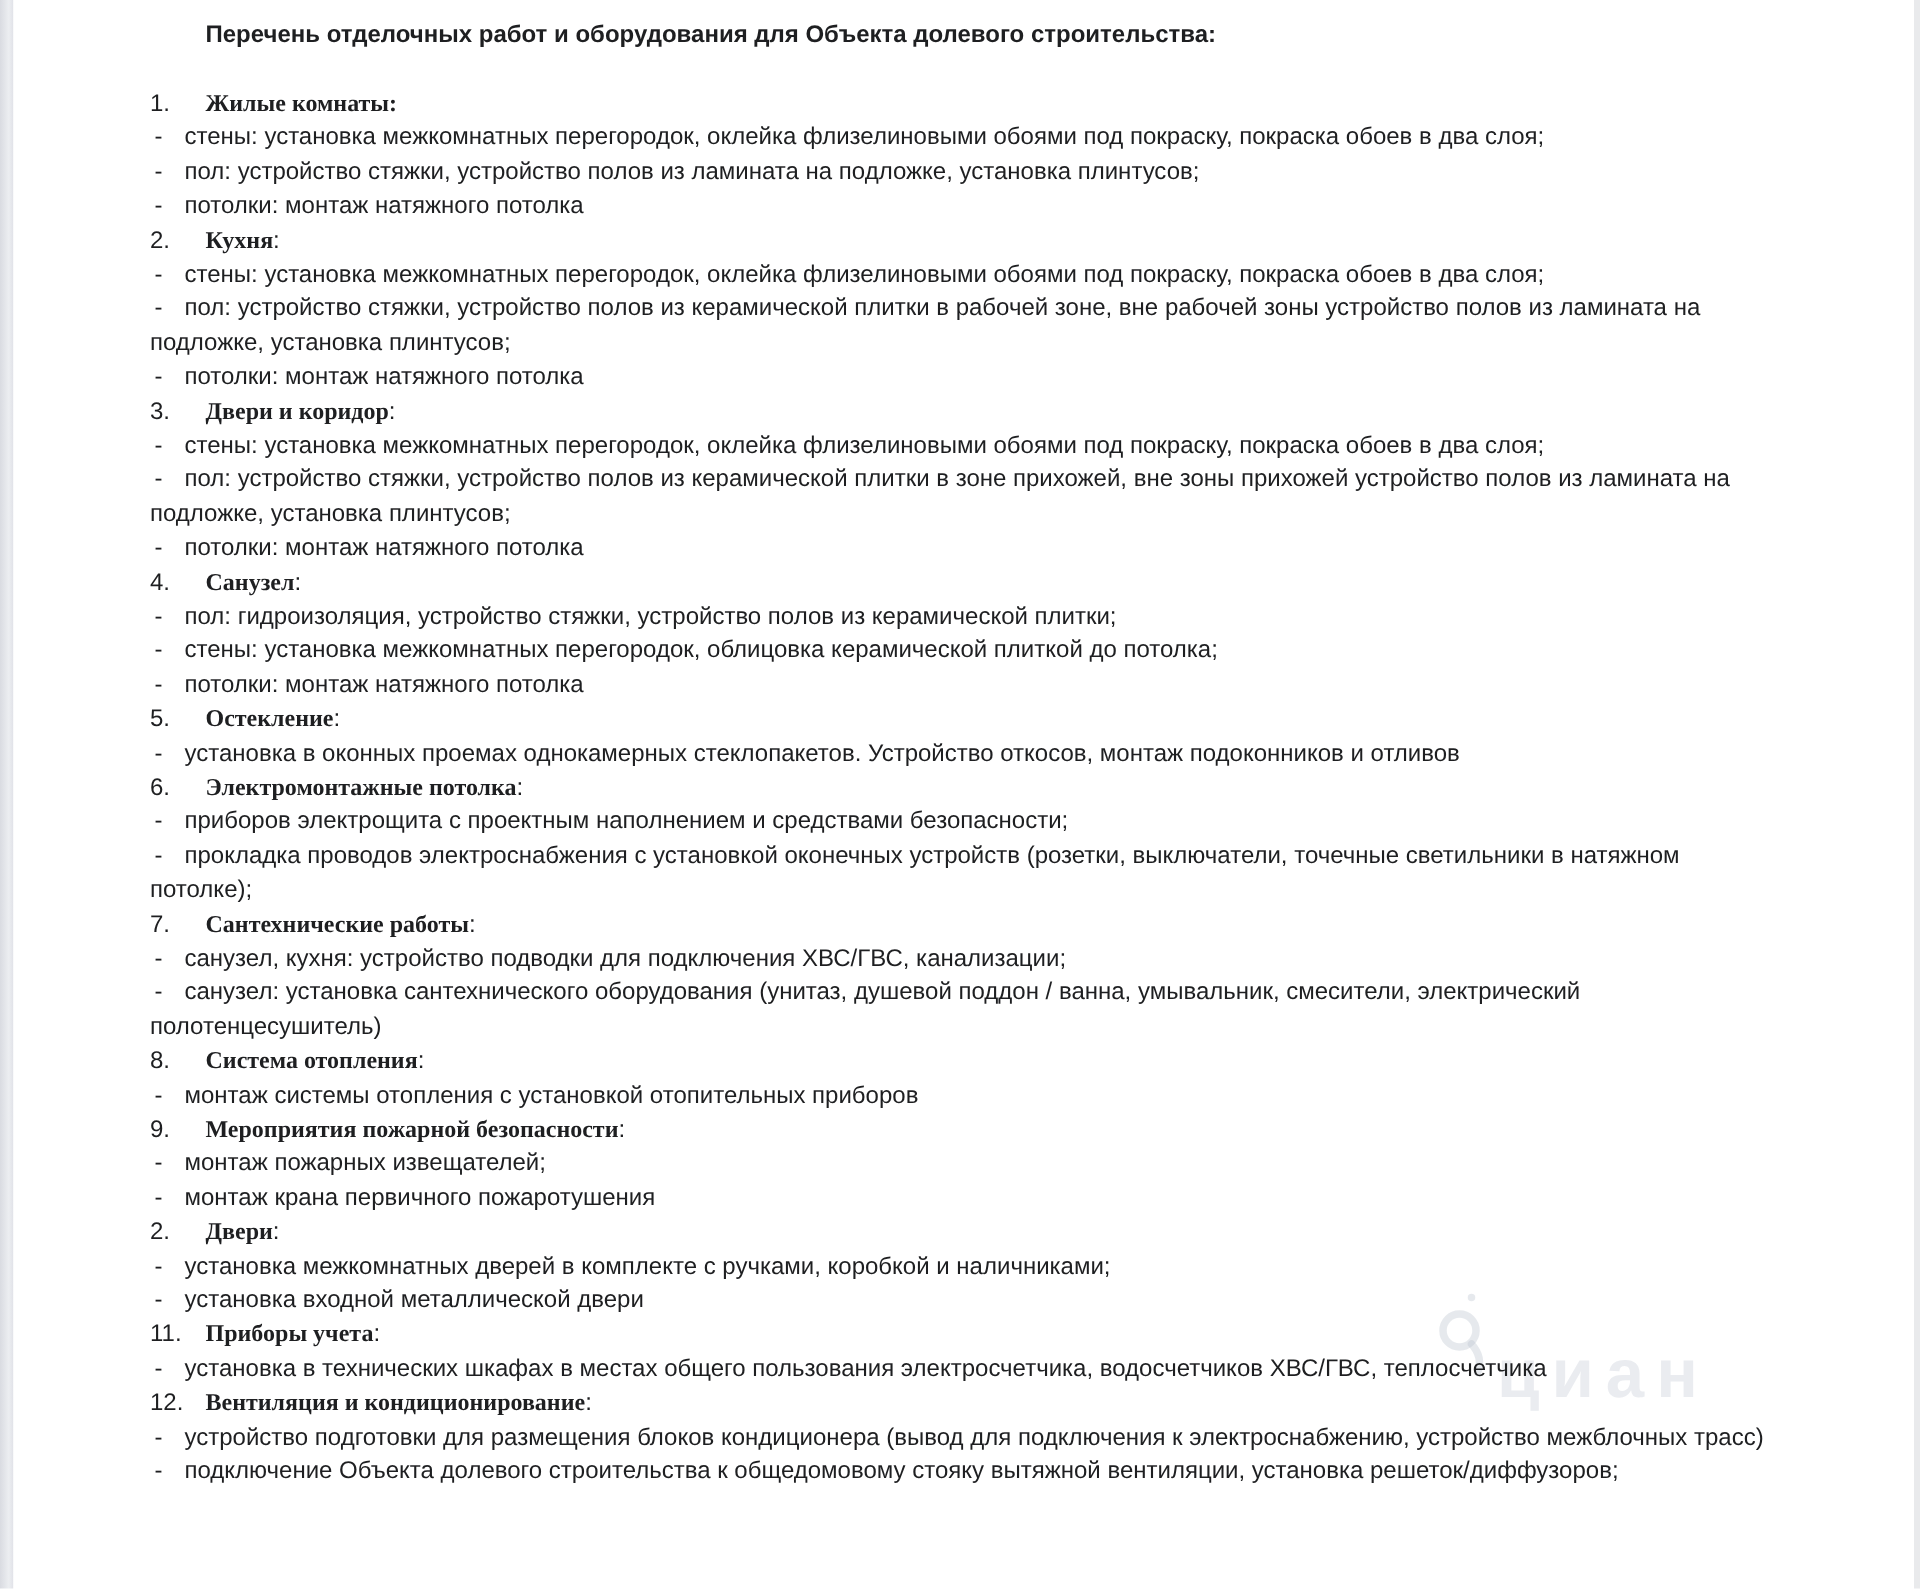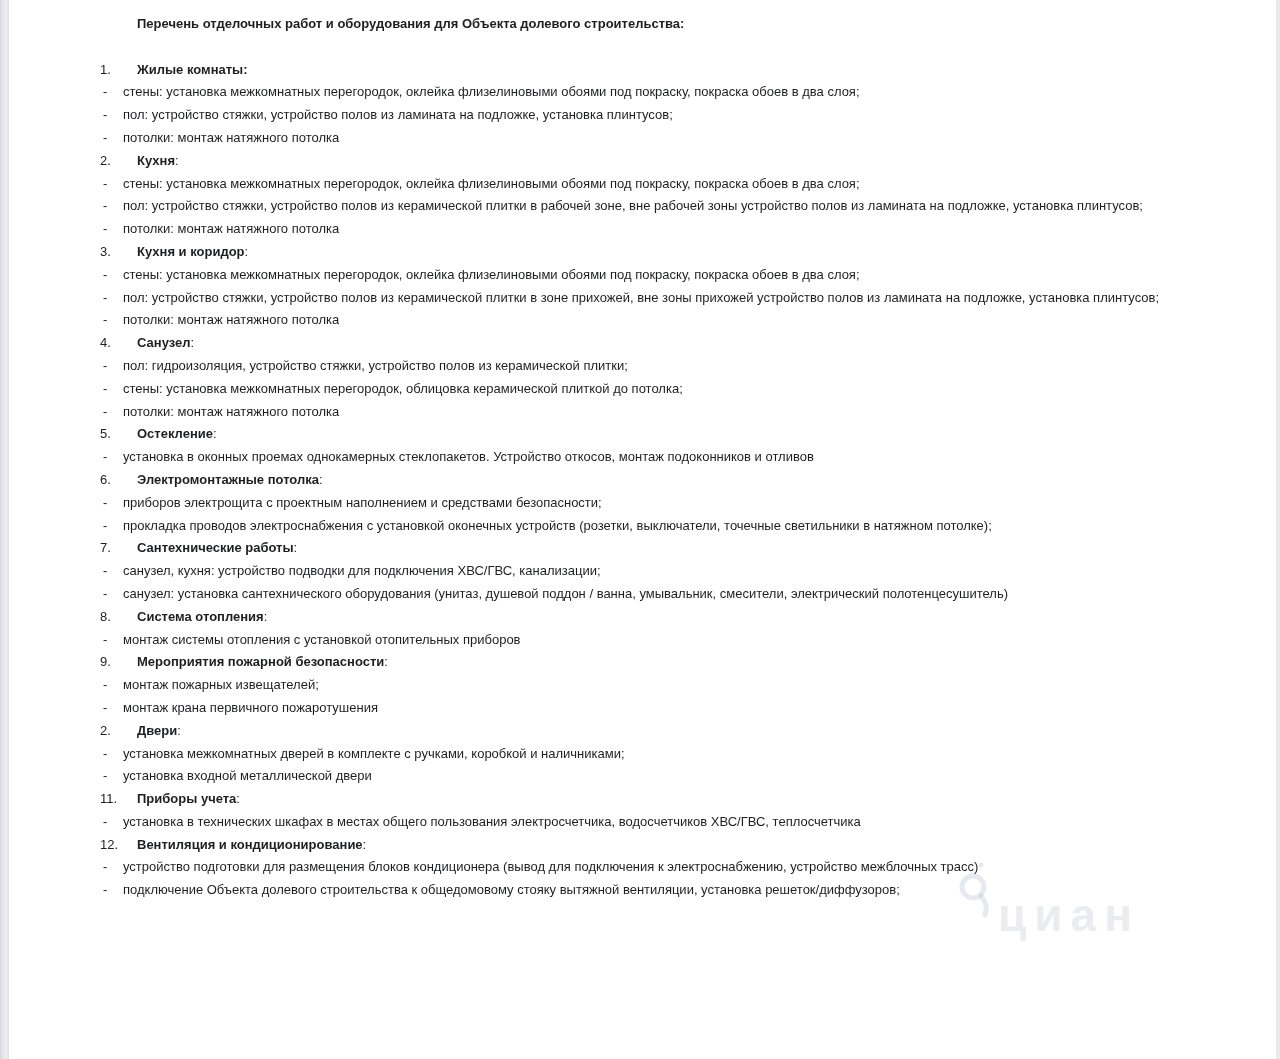--- a/index.html
+++ b/index.html
@@ -25,36 +25,37 @@
     position: absolute;
     right: 0; top: 0; bottom: 0;
     width: 4px;
     background: #e9eaec;
   }
   .content {
     position: absolute;
     left: 100px;
     top: 13px;
     width: 1080px;
-    font-size: 13px;
+    font-size: 16px;
     line-height: 22.8px;
     z-index: 2;
   }
   p { margin: 0; }
   .doc-title {
     font-weight: bold;
     padding-left: 37px;
     margin-bottom: 22.8px;
   }
   .heading .num {
     display: inline-block;
     min-width: 37px;
   }
   .heading .htitle {
     font-weight: bold;
+    font-family: Liberation Serif, serif;
   }
   .bullet .dash {
     display: inline-block;
     width: 23px;
     padding-left: 3px;
     box-sizing: border-box;
   }
   .watermark {
     position: absolute;
     left: 950px;
@@ -100,21 +101,21 @@
   <p class="doc-title">Перечень отделочных работ и оборудования для Объекта долевого строительства:</p>
   <div id="sections">
       <p class="heading"><span class="num">1.</span><span class="htitle">Жилые комнаты:</span></p>
       <p class="bullet"><span class="dash">-</span><span class="btext">стены: установка межкомнатных перегородок, оклейка флизелиновыми обоями под покраску, покраска обоев в два слоя;</span></p>
       <p class="bullet"><span class="dash">-</span><span class="btext">пол: устройство стяжки, устройство полов из ламината на подложке, установка плинтусов;</span></p>
       <p class="bullet"><span class="dash">-</span><span class="btext">потолки: монтаж натяжного потолка</span></p>
       <p class="heading"><span class="num">2.</span><span class="htitle">Кухня</span><span class="hcolon">:</span></p>
       <p class="bullet"><span class="dash">-</span><span class="btext">стены: установка межкомнатных перегородок, оклейка флизелиновыми обоями под покраску, покраска обоев в два слоя;</span></p>
       <p class="bullet"><span class="dash">-</span><span class="btext">пол: устройство стяжки, устройство полов из керамической плитки в рабочей зоне, вне рабочей зоны устройство полов из ламината на подложке, установка плинтусов;</span></p>
       <p class="bullet"><span class="dash">-</span><span class="btext">потолки: монтаж натяжного потолка</span></p>
-      <p class="heading"><span class="num">3.</span><span class="htitle">Кухня и коридор</span><span class="hcolon">:</span></p>
+      <p class="heading"><span class="num">3.</span><span class="htitle">Двери и коридор</span><span class="hcolon">:</span></p>
       <p class="bullet"><span class="dash">-</span><span class="btext">стены: установка межкомнатных перегородок, оклейка флизелиновыми обоями под покраску, покраска обоев в два слоя;</span></p>
       <p class="bullet"><span class="dash">-</span><span class="btext">пол: устройство стяжки, устройство полов из керамической плитки в зоне прихожей, вне зоны прихожей устройство полов из ламината на подложке, установка плинтусов;</span></p>
       <p class="bullet"><span class="dash">-</span><span class="btext">потолки: монтаж натяжного потолка</span></p>
       <p class="heading"><span class="num">4.</span><span class="htitle">Санузел</span><span class="hcolon">:</span></p>
       <p class="bullet"><span class="dash">-</span><span class="btext">пол: гидроизоляция, устройство стяжки, устройство полов из керамической плитки;</span></p>
       <p class="bullet"><span class="dash">-</span><span class="btext">стены: установка межкомнатных перегородок, облицовка керамической плиткой до потолка;</span></p>
       <p class="bullet"><span class="dash">-</span><span class="btext">потолки: монтаж натяжного потолка</span></p>
       <p class="heading"><span class="num">5.</span><span class="htitle">Остекление</span><span class="hcolon">:</span></p>
       <p class="bullet"><span class="dash">-</span><span class="btext">установка в оконных проемах однокамерных стеклопакетов. Устройство откосов, монтаж подоконников и отливов</span></p>
       <p class="heading"><span class="num">6.</span><span class="htitle">Электромонтажные потолка</span><span class="hcolon">:</span></p>

